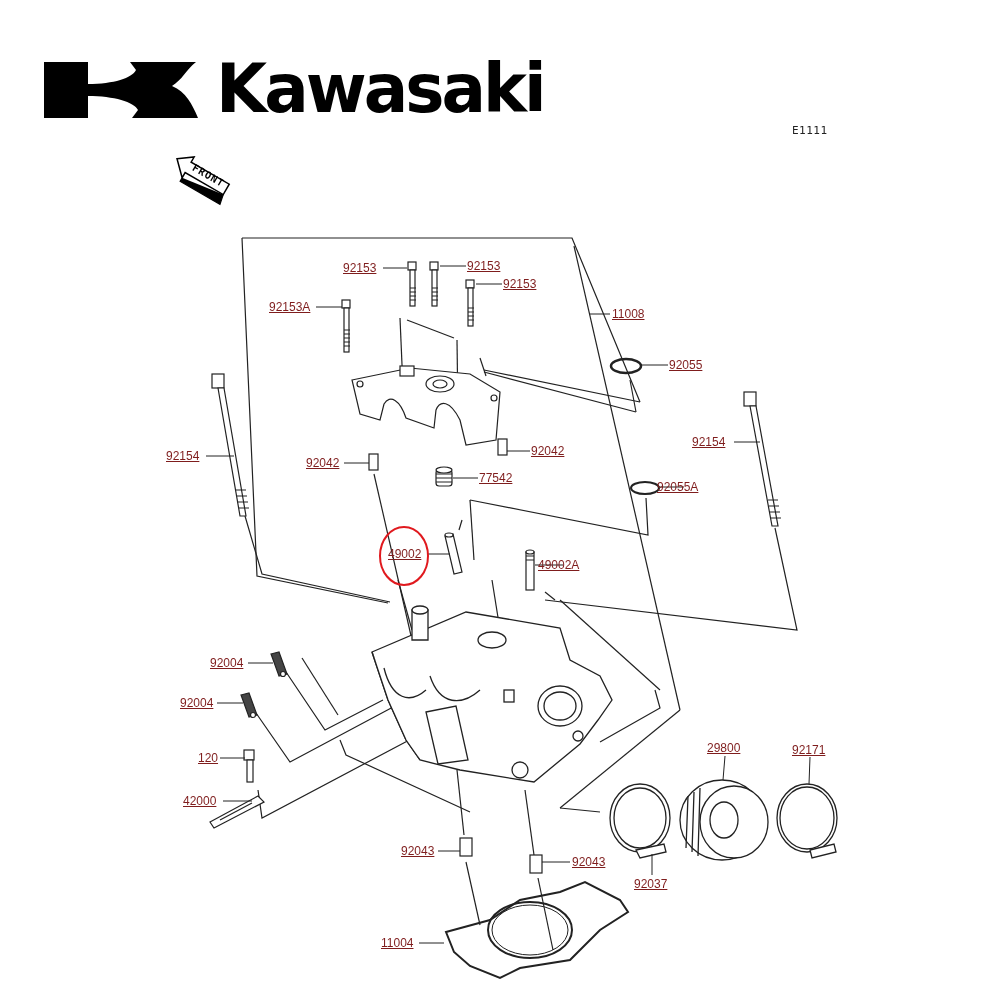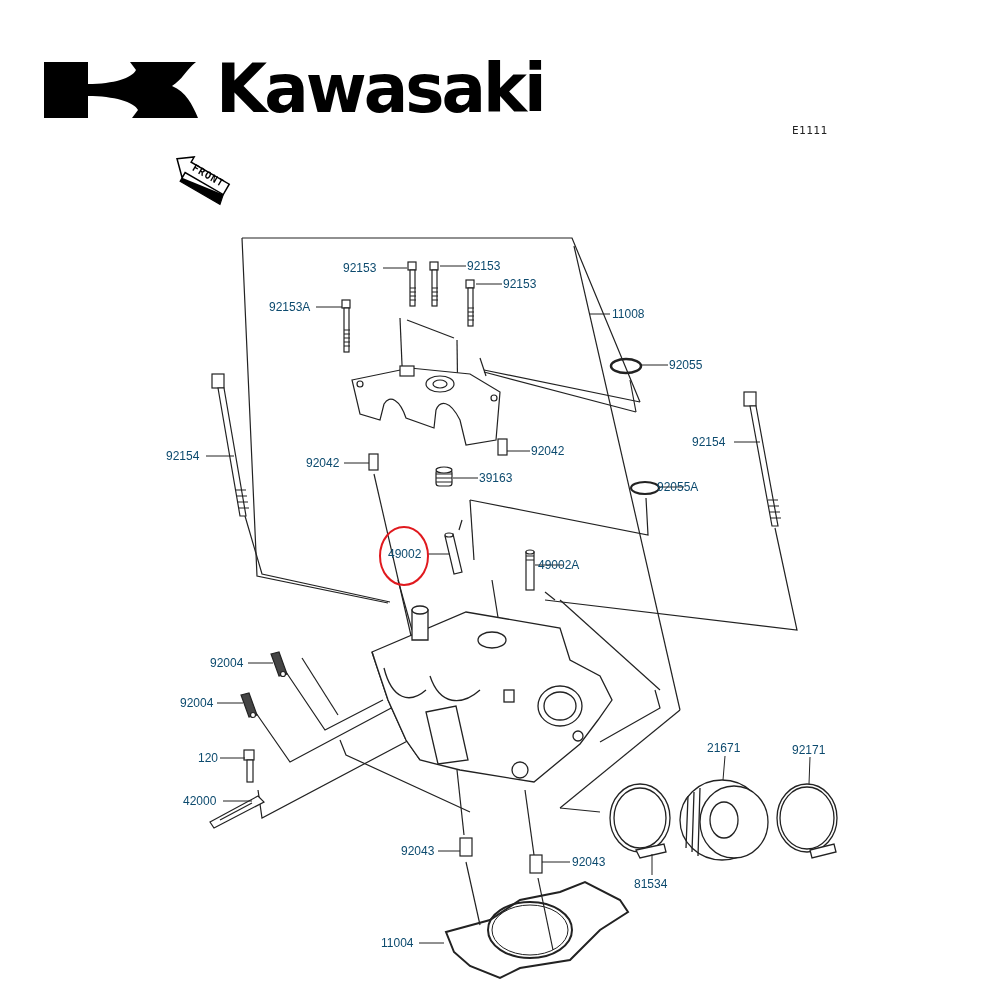--- a/index.html
+++ b/index.html
@@ -1,20 +1,20 @@
 <!DOCTYPE html>
 <html><head>
 <meta charset="utf-8">
 <style>
   html, body { margin:0; padding:0; background:#ffffff; }
   body { width:1000px; height:1000px; position:relative; overflow:hidden; font-family:"Liberation Sans", sans-serif; }
   .logo { position:absolute; left:44px; top:62px; height:56px; display:flex; }
   .logo-text { font-family:"DejaVu Sans", sans-serif; font-weight:bold; font-size:66px; letter-spacing:-3px; color:#000; line-height:56px; margin-left:14px; transform:scaleY(1.02); }
   .code { position:absolute; left:792px; top:124px; font-size:11px; color:#222; font-family:"DejaVu Sans Mono", monospace; letter-spacing:0.5px; }
-  .lbl { position:absolute; font-size:12px; color:#0c4a6e; font-family:"Liberation Sans", sans-serif; white-space:nowrap; line-height:12px; }
+  .lbl { position:absolute; font-size:12px; color:#7f1d1d; font-family:"Liberation Sans", sans-serif; white-space:nowrap; line-height:12px;text-decoration:underline; }
   svg.diagram { position:absolute; left:0; top:0; }
 </style>
 </head>
 <body>
 
 <div class="logo">
   <svg width="158" height="56" viewBox="0 0 158 56">
     <path d="M0 0 H44 V22 C70 22 88 16 92 8 L86 0 H152 C142 8 138 18 128 24 C142 30 148 42 154 56 H88 L94 48 C90 40 70 34 44 34 V56 H0 Z" fill="#000"></path>
   </svg>
   <span class="logo-text">Kawasaki</span>
@@ -234,28 +234,28 @@
 <span class="lbl" style="left:343px;top:262px">92153</span>
 <span class="lbl" style="left:467px;top:260px">92153</span>
 <span class="lbl" style="left:503px;top:278px">92153</span>
 <span class="lbl" style="left:269px;top:301px">92153A</span>
 <span class="lbl" style="left:612px;top:308px">11008</span>
 <span class="lbl" style="left:669px;top:359px">92055</span>
 <span class="lbl" style="left:166px;top:450px">92154</span>
 <span class="lbl" style="left:692px;top:436px">92154</span>
 <span class="lbl" style="left:306px;top:457px">92042</span>
 <span class="lbl" style="left:531px;top:445px">92042</span>
-<span class="lbl" style="left:479px;top:472px">39163</span>
+<span class="lbl" style="left:479px;top:472px">77542</span>
 <span class="lbl" style="left:657px;top:481px">92055A</span>
 <span class="lbl" style="left:388px;top:548px">49002</span>
 <span class="lbl" style="left:538px;top:559px">49002A</span>
 <span class="lbl" style="left:210px;top:657px">92004</span>
 <span class="lbl" style="left:180px;top:697px">92004</span>
 <span class="lbl" style="left:198px;top:752px">120</span>
 <span class="lbl" style="left:183px;top:795px">42000</span>
-<span class="lbl" style="left:707px;top:742px">21671</span>
+<span class="lbl" style="left:707px;top:742px">29800</span>
 <span class="lbl" style="left:792px;top:744px">92171</span>
 <span class="lbl" style="left:401px;top:845px">92043</span>
 <span class="lbl" style="left:572px;top:856px">92043</span>
-<span class="lbl" style="left:634px;top:878px">81534</span>
+<span class="lbl" style="left:634px;top:878px">92037</span>
 <span class="lbl" style="left:381px;top:937px">11004</span>
 
 <span style="position:absolute;left:196px;top:162px;font-size:10px;font-weight:bold;font-family:'DejaVu Sans Mono',monospace;transform:rotate(30deg);transform-origin:left top;letter-spacing:1px;">FRONT</span>
 
 </body></html>

